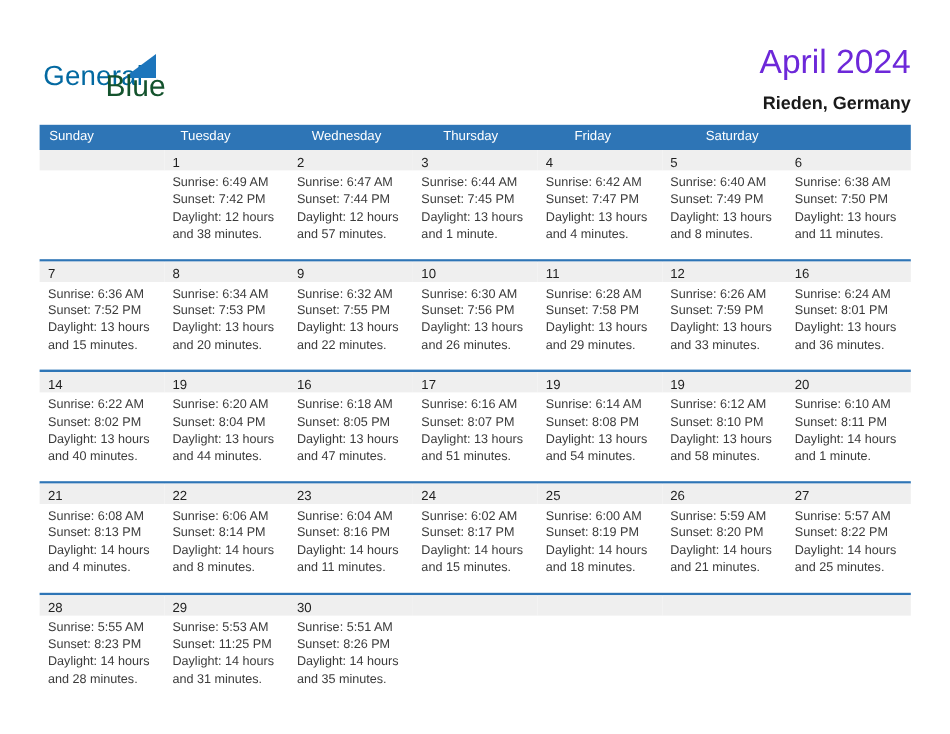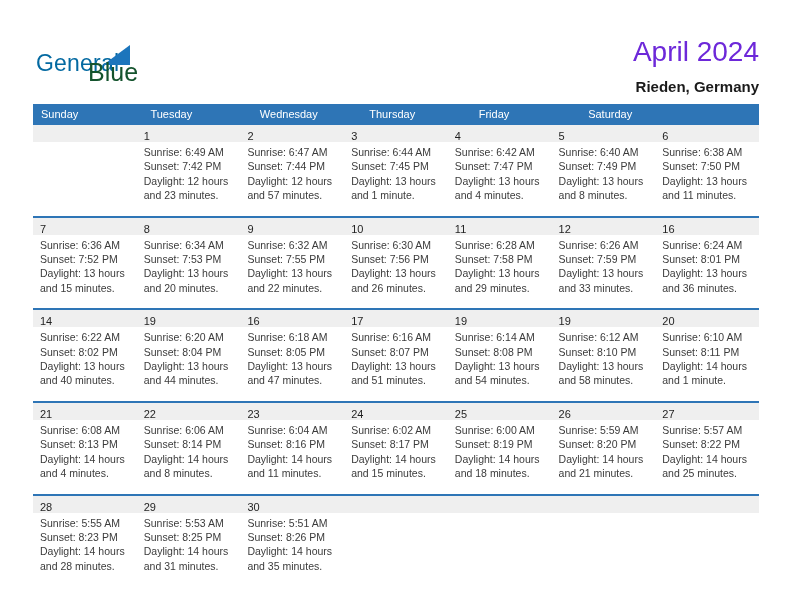--- a/index.html
+++ b/index.html
@@ -102,21 +102,21 @@
 
   </div>
           <div class="cell">
     <div class="num-band">
       <span class="num">1</span>
     </div>
     <div class="cell-text">
       <div class="line">Sunrise: 6:49 AM</div>
       <div class="line">Sunset: 7:42 PM</div>
       <div class="line">Daylight: 12 hours</div>
-      <div class="line">and 23 minutes.</div>
+      <div class="line">and 38 minutes.</div>
     </div>
   </div>
           <div class="cell">
     <div class="num-band">
       <span class="num">2</span>
     </div>
     <div class="cell-text">
       <div class="line">Sunrise: 6:47 AM</div>
       <div class="line">Sunset: 7:44 PM</div>
       <div class="line">Daylight: 12 hours</div>
@@ -416,21 +416,21 @@
       <div class="line">Daylight: 14 hours</div>
       <div class="line">and 28 minutes.</div>
     </div>
   </div>
           <div class="cell">
     <div class="num-band">
       <span class="num">29</span>
     </div>
     <div class="cell-text">
       <div class="line">Sunrise: 5:53 AM</div>
-      <div class="line">Sunset: 8:25 PM</div>
+      <div class="line">Sunset: 11:25 PM</div>
       <div class="line">Daylight: 14 hours</div>
       <div class="line">and 31 minutes.</div>
     </div>
   </div>
           <div class="cell">
     <div class="num-band">
       <span class="num">30</span>
     </div>
     <div class="cell-text">
       <div class="line">Sunrise: 5:51 AM</div>

